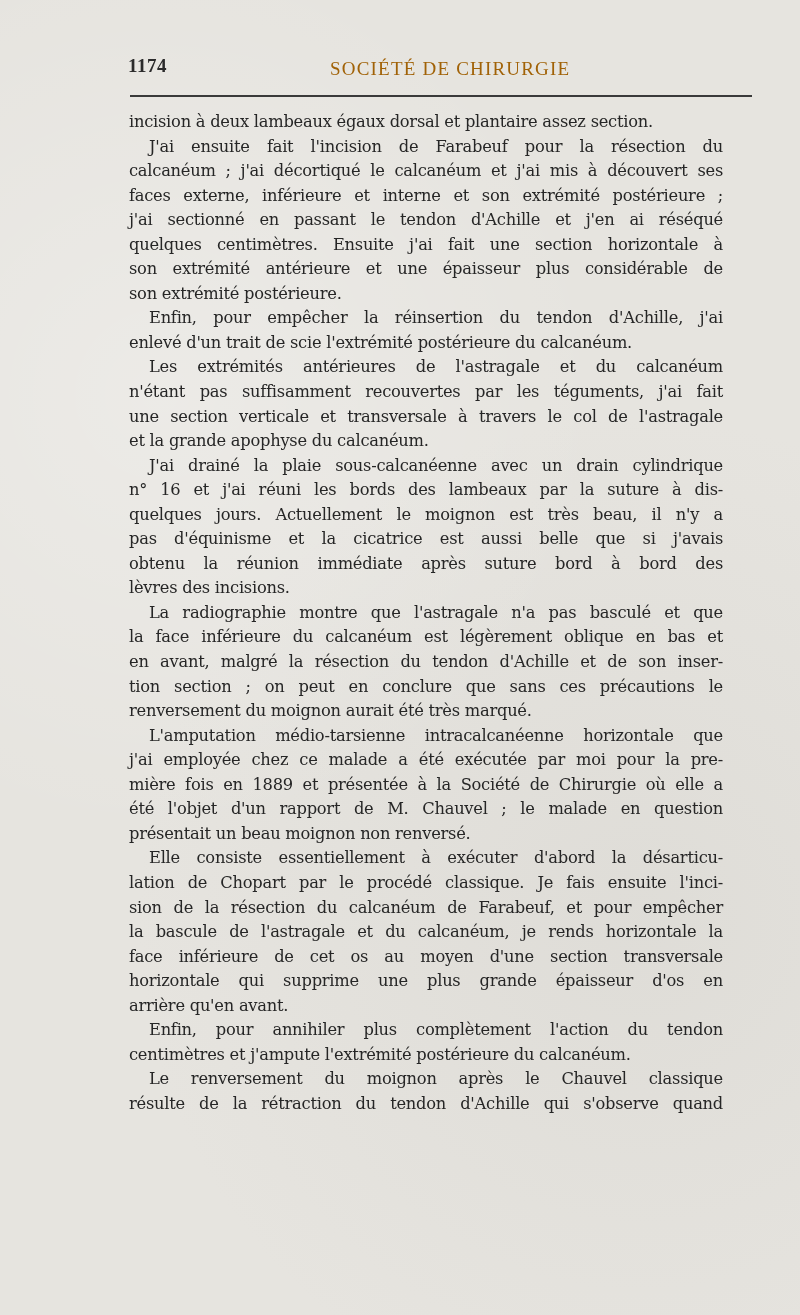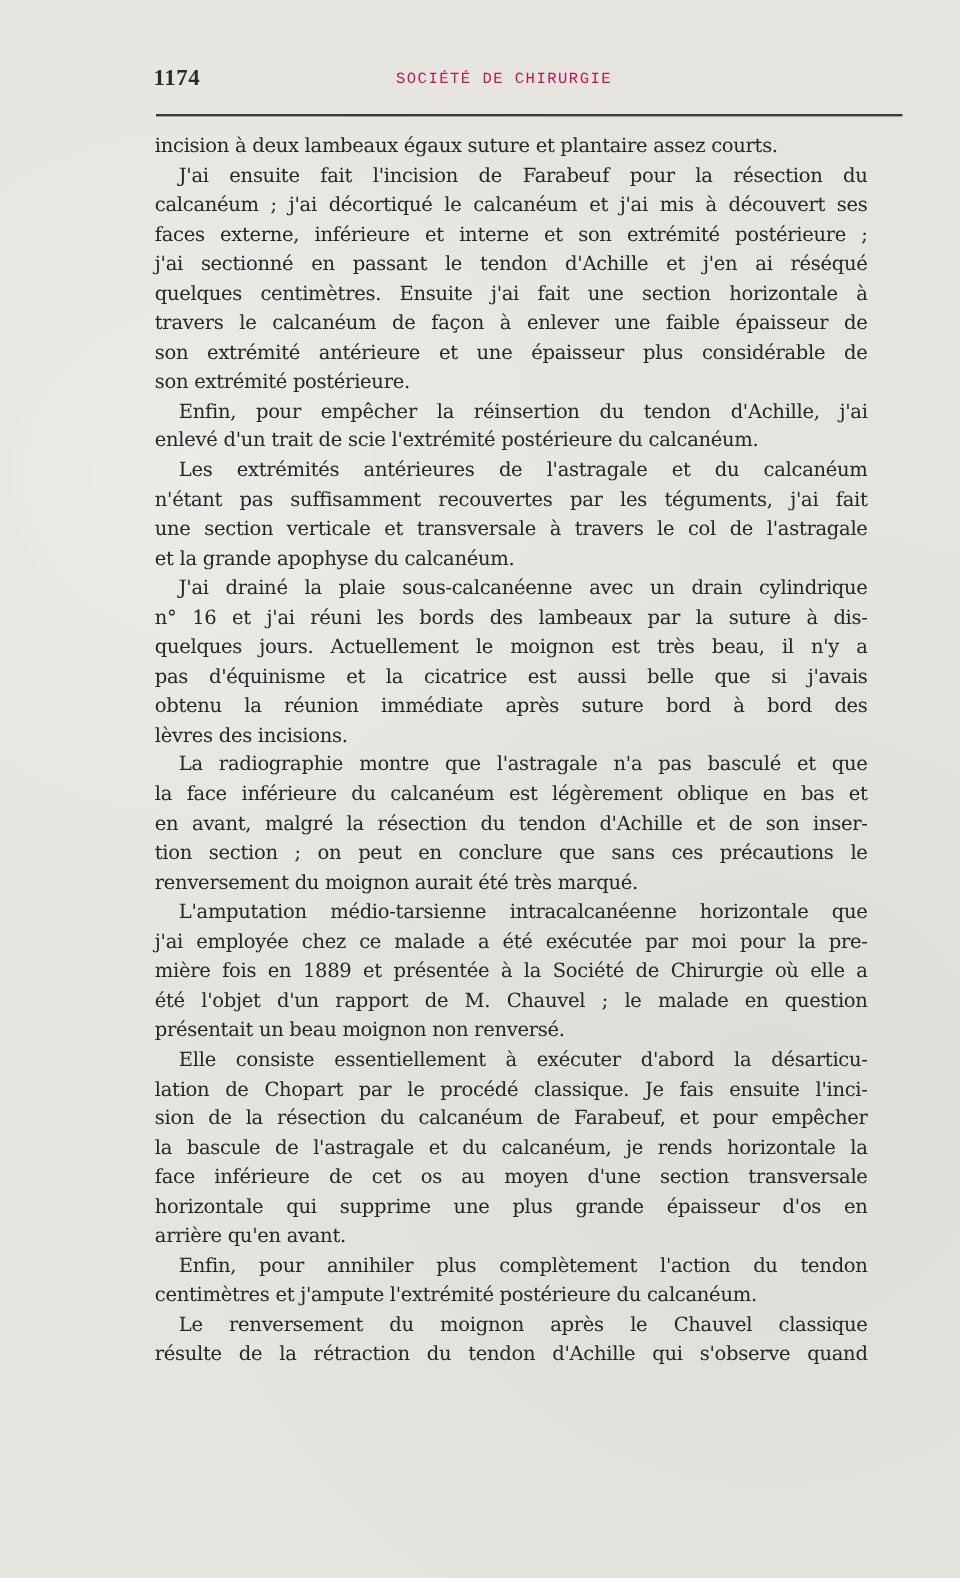--- a/index.html
+++ b/index.html
@@ -40,24 +40,24 @@
       font-family: "Liberation Serif", serif;
       font-weight: bold;
       font-size: 19px;
       letter-spacing: 0.5px;
       color: #2b2b2b;
     }
     .running-title {
       position: absolute;
       left: 202px;
       top: 3px;
-      font-family: Liberation Mono, monospace;
-      font-size: 13px;
+      font-family: Liberation Serif, serif;
+      font-size: 19px;
       letter-spacing: 1.2px;
-      color: #be185d;
+      color: #a16207;
     }
     .header-rule {
       position: absolute;
       left: 130px;
       top: 95px;
       width: 622px;
       height: 2px;
       background: #3a3a3a;
     }
     .body-text {
@@ -92,29 +92,28 @@
 
 <div class="page">
   <div class="header">
     <span class="page-number">1174</span>
     <span class="running-title">SOCIÉTÉ DE CHIRURGIE</span>
   </div>
   <div class="header-rule"></div>
 
   <div class="body-text" id="body-text">
       <div>
-        <div class="line last">incision à deux lambeaux égaux suture et plantaire assez courts.</div>
+        <div class="line last">incision à deux lambeaux égaux dorsal et plantaire assez section.</div>
       </div>
       <div>
         <div class="line indent">J'ai ensuite fait l'incision de Farabeuf pour la résection du</div>
         <div class="line">calcanéum ; j'ai décortiqué le calcanéum et j'ai mis à découvert ses</div>
         <div class="line">faces externe, inférieure et interne et son extrémité postérieure ;</div>
         <div class="line">j'ai sectionné en passant le tendon d'Achille et j'en ai réséqué</div>
         <div class="line">quelques centimètres. Ensuite j'ai fait une section horizontale à</div>
-        <div class="line">travers le calcanéum de façon à enlever une faible épaisseur de</div>
         <div class="line">son extrémité antérieure et une épaisseur plus considérable de</div>
         <div class="line last">son extrémité postérieure.</div>
       </div>
       <div>
         <div class="line indent">Enfin, pour empêcher la réinsertion du tendon d'Achille, j'ai</div>
         <div class="line last">enlevé d'un trait de scie l'extrémité postérieure du calcanéum.</div>
       </div>
       <div>
         <div class="line indent">Les extrémités antérieures de l'astragale et du calcanéum</div>
         <div class="line">n'étant pas suffisamment recouvertes par les téguments, j'ai fait</div>

